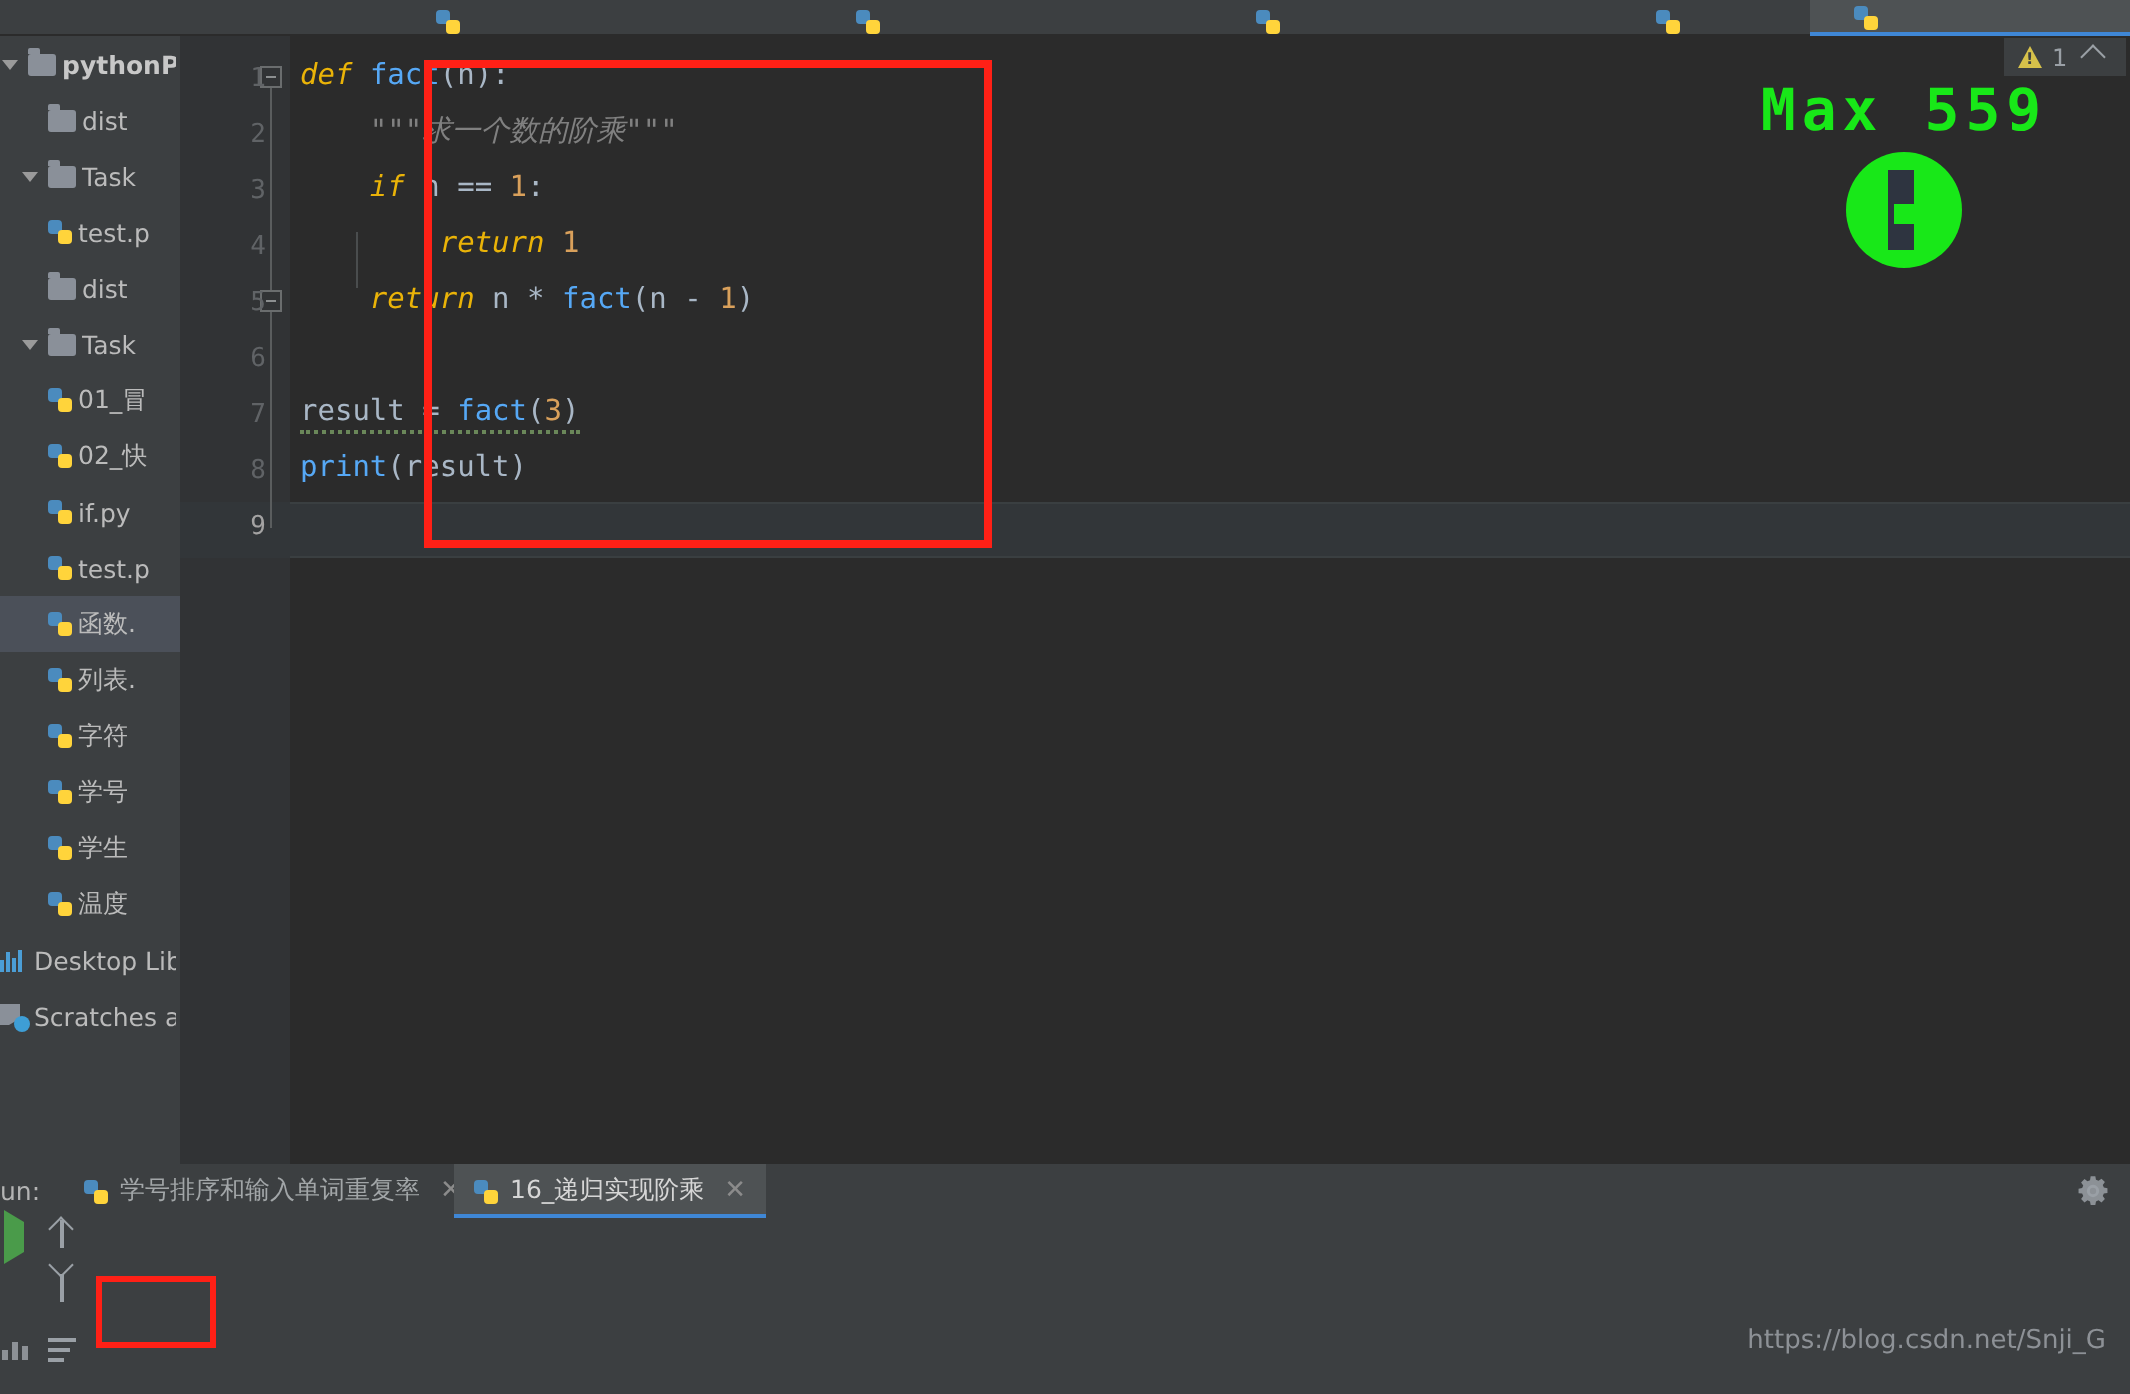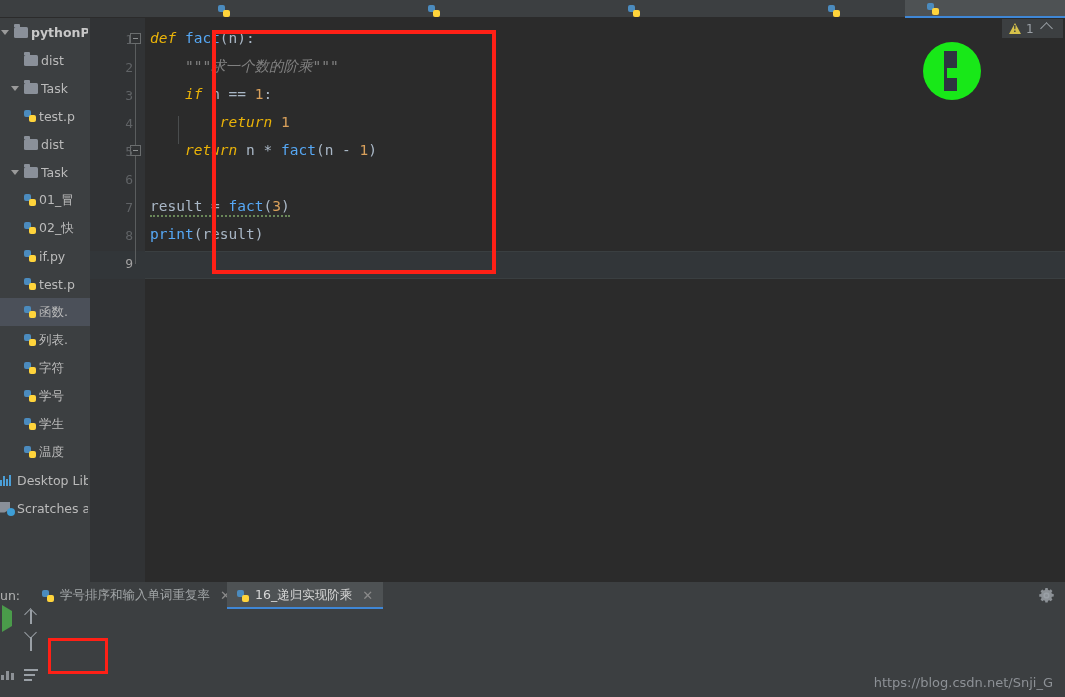--- a/index.html
+++ b/index.html
@@ -235,21 +235,21 @@
     background:#2b2b2b;
     font-family:"DejaVu Sans Mono","Liberation Mono",monospace;
     font-size:13.5px; color:#bbbbbb; padding:8px 0 0 20px;
     line-height:26px; white-space:pre; overflow:hidden;
   }
   #redbox-console {
     position:absolute; left:48px; bottom:23px; width:60px; height:36px;
     border:3px solid #ff2016; pointer-events:none;
   }
   #watermark {
-    position:absolute; right:12px; bottom:7px;
+    position:absolute; right:12px; bottom:19px;
     font-family:"DejaVu Sans","Liberation Sans",sans-serif;
     font-size:13px; color:#8d9196;
   }
 
   
   .tri-play {
     width:0;height:0;border-top:6px solid transparent;border-bottom:6px solid transparent;
     border-left:10px solid #4a9b4a;
   }
   .sq-stop { width:11px;height:11px;background:#8a8a8a; }
@@ -402,20 +402,21 @@
         <div class="gnum" style="top: 210px;">8</div>
         <div class="gnum cur" style="top: 238px;">9</div>
       </div>
     <div id="code-cur-hl" style="top: 233px;"></div>
     <div id="indent-guide" style="top: 98px; height: 28px;"></div>
     <div id="code"><div class="ln" style="top: 6px;"><span><span class="kw2">def</span><span class="op"> </span><span class="fn">fact</span><span class="op">(</span><span class="id">n</span><span class="op">):</span></span></div><div class="ln" style="top: 34px;"><span class="str">    """求一个数的阶乘"""</span></div><div class="ln" style="top: 62px;"><span><span class="op">    </span><span class="kw2">if</span><span class="op"> </span><span class="id">n</span><span class="op"> == </span><span class="num">1</span><span class="op">:</span></span></div><div class="ln" style="top: 90px;"><span><span class="op">        </span><span class="kw2">return</span><span class="op"> </span><span class="num">1</span></span></div><div class="ln" style="top: 118px;"><span><span class="op">    </span><span class="kw2">return</span><span class="op"> </span><span class="id">n</span><span class="op"> * </span><span class="fn">fact</span><span class="op">(</span><span class="id">n</span><span class="op"> - </span><span class="num">1</span><span class="op">)</span></span></div><div class="ln" style="top: 146px;"><span></span></div><div class="ln" style="top: 174px;"><span class="warnline"><span class="id">result</span><span class="op"> = </span><span class="fn">fact</span><span class="op">(</span><span class="num">3</span><span class="op">)</span></span></div><div class="ln" style="top: 202px;"><span><span class="fn">print</span><span class="op">(</span><span class="id">result</span><span class="op">)</span></span></div><div class="ln" style="top: 230px;"><span></span></div></div>
     <div id="redbox-code"></div>
   </div>
 
   <div id="maxoverlay">
+    <div id="maxtext">Max 559</div>
     <div id="maxglyph"></div>
   </div>
 
   <div id="warnbox">
     <span class="warn-tri"></span>
     <span>1</span>
     <span class="chev-up"></span>
   </div>
 
   <div id="runpanel">

